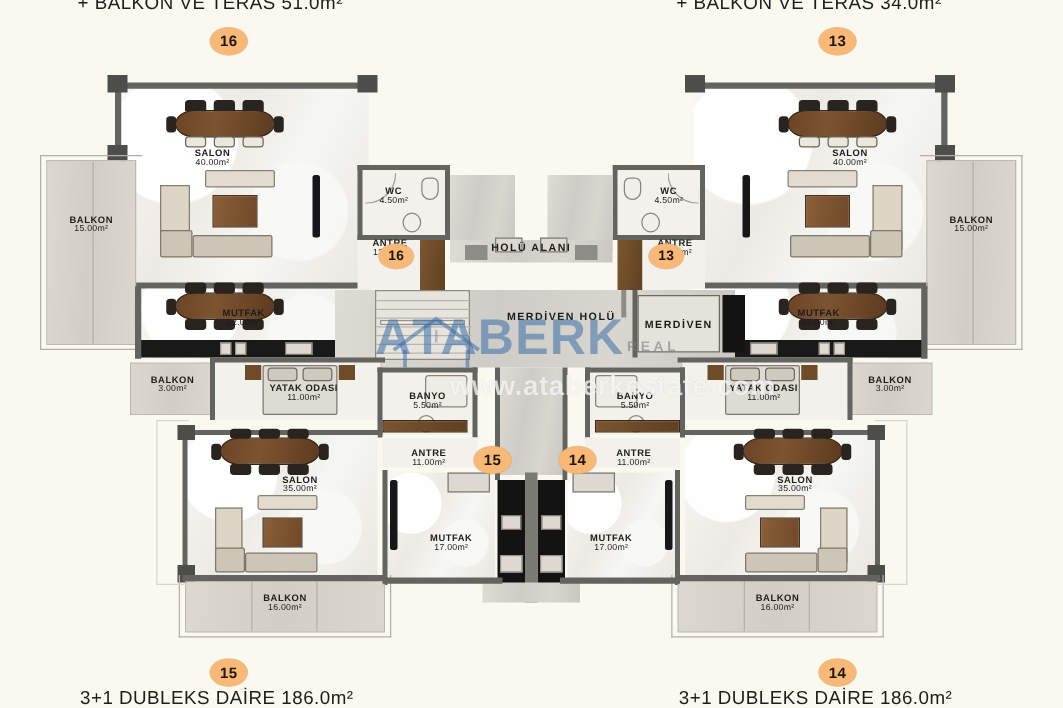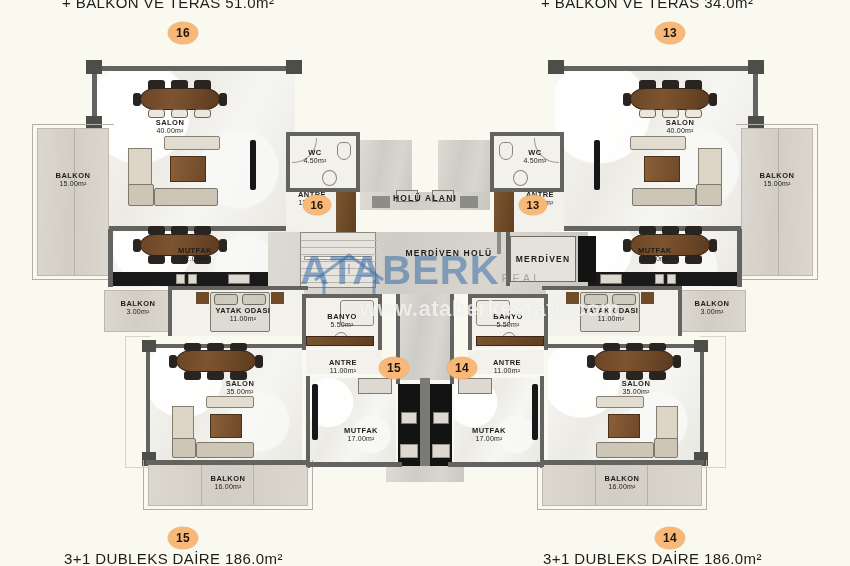--- a/index.html
+++ b/index.html
@@ -103,21 +103,21 @@
   .wm-main{
     left:300px;top:248px;width:440px;
     font-size:40px;font-weight:bold;letter-spacing:1px;
     color:rgba(58,110,165,.55);
     font-family:"Liberation Sans", sans-serif;
     display:flex;align-items:flex-end;
   }
   .wm-main .ghost{color:rgba(255,255,255,.72);}
   .wm-real{
     font-size:11px;letter-spacing:3px;color:rgba(120,125,128,.6);
-    transform:translateY(-9px);margin:0 2px;font-weight:normal;
+    transform:translateY(-9px);margin:0 2px;font-weight:bold;
   }
   .wm-url{
     left:250px;top:296px;width:480px;text-align:center;
     font-size:22px;letter-spacing:.5px;color:rgba(255,255,255,.72);
     font-weight:bold;text-shadow:0 0 1px rgba(120,120,120,.25);
   }
   .wm-house{position:absolute;left:310px;top:250px;}
 </style>
 </head>
 <body>

